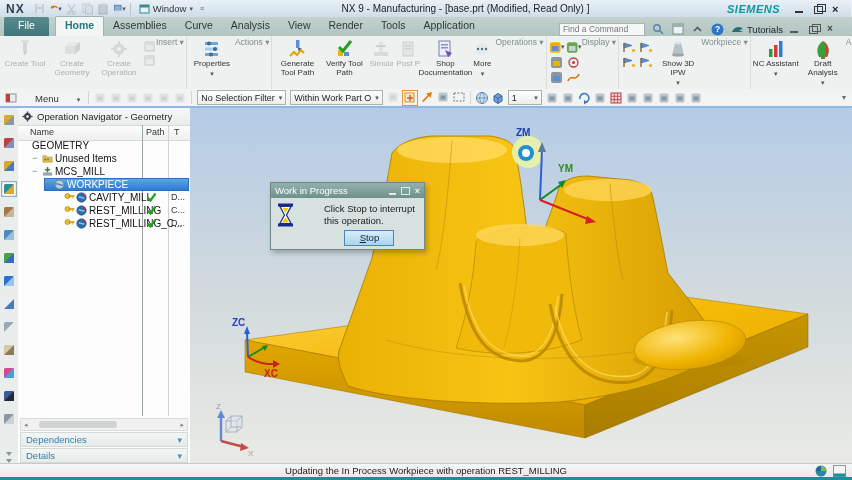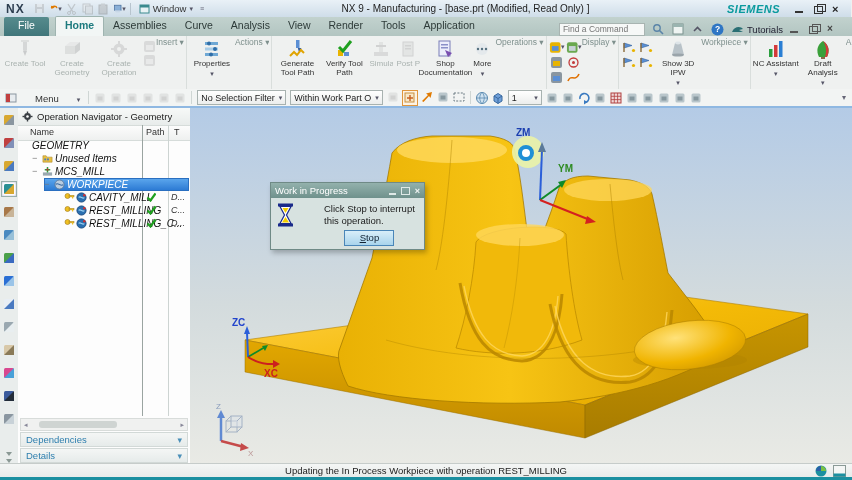--- a/index.html
+++ b/index.html
@@ -83,21 +83,21 @@
     display:flex;align-items:center;gap:4px;font-size:9.5px;color:#222;padding-left:4px;}
   #nav-cols{height:14px;background:linear-gradient(#fcfcfc,#eef0ef);border-bottom:1px solid #d6dcda;
     position:relative;font-size:9px;color:#333;}
   #nav-cols .col-name{position:absolute;left:12px;top:1px;}
   #nav-cols .col-path{position:absolute;left:128px;top:1px;}
   #nav-cols .col-t{position:absolute;left:156px;top:1px;}
   .colsep{position:absolute;top:17px;bottom:47px;width:1px;background:#cdd4d2;}
   #colsep1{left:124px;background:#9aa4a1;}
   #colsep2{left:150px;}
   #tree{position:absolute;left:0;top:31px;right:1px;font-size:10px;color:#111;}
-  .trow{position:relative;height:13px;line-height:13px;white-space:nowrap;font-style:italic;}
+  .trow{position:relative;height:13px;line-height:13px;white-space:nowrap;}
   .trow .lbl{position:absolute;top:0;}
   .trow .exp{position:absolute;top:0;color:#777;font-size:9px;}
   .trow .tic{position:absolute;top:1px;}
   .trow .keyic{position:absolute;top:1px;}
   .trow .chk{position:absolute;left:128px;top:1px;}
   .trow .tcol{position:absolute;left:153px;top:0;font-size:9px;color:#333;max-width:18px;overflow:hidden;}
   .trow.sel .rowbg{position:absolute;left:26px;right:0;top:0;bottom:0;
     background:linear-gradient(#5aa5ec,#2d7bd4);border:1px solid #2a6fc0;box-sizing:border-box;}
   .trow.sel .lbl{color:#fff;z-index:2;}
   .trow .z2{z-index:2;}

